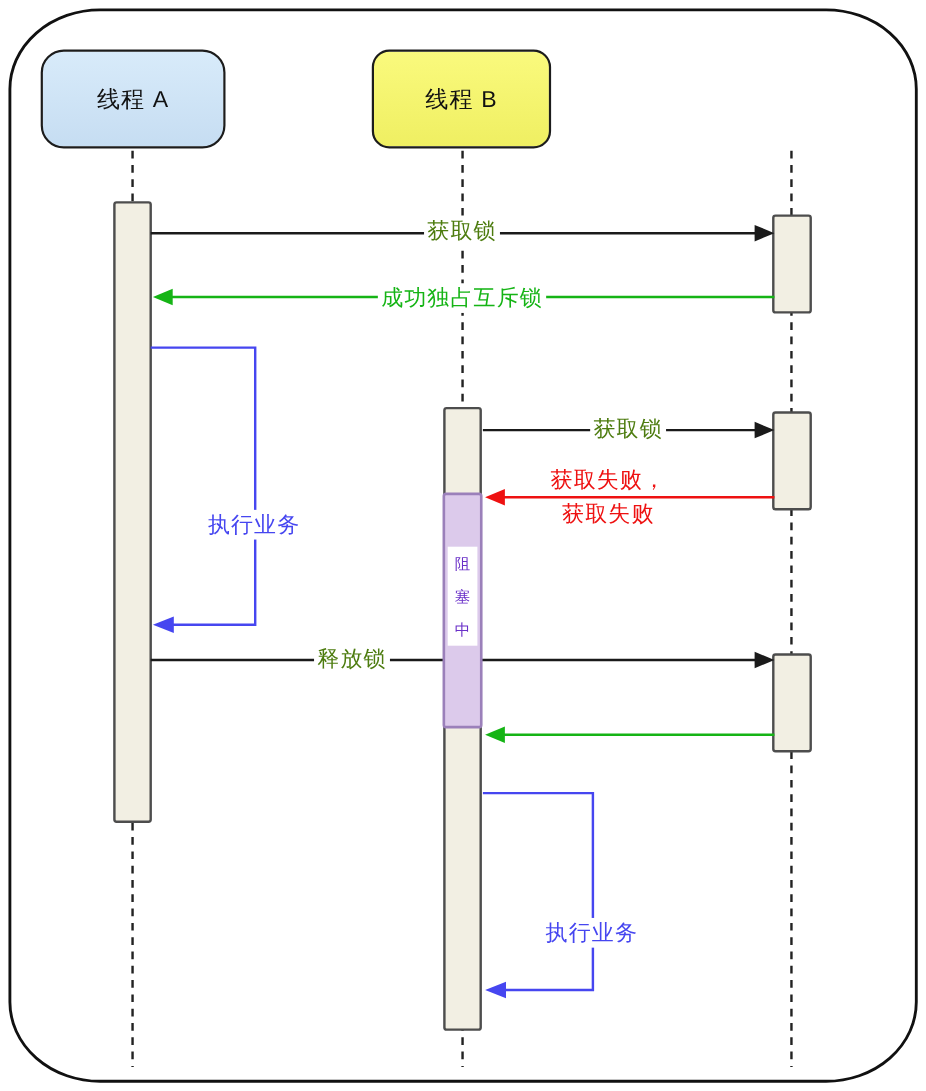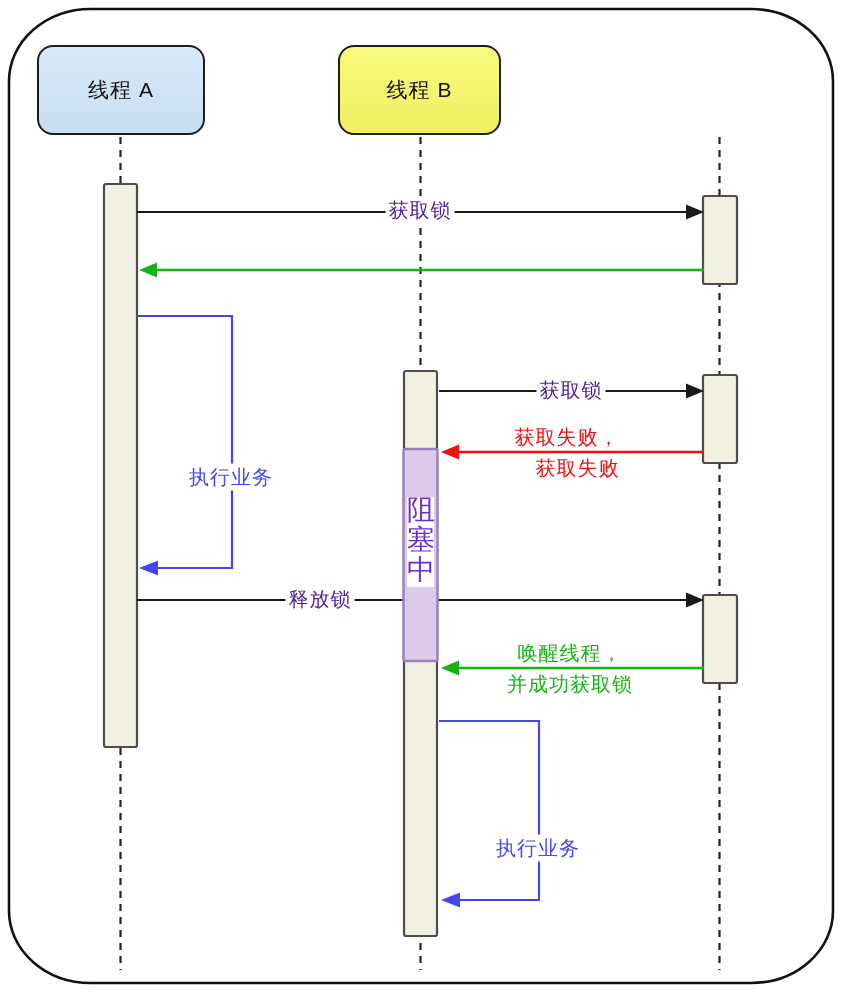--- a/index.html
+++ b/index.html
@@ -14,49 +14,48 @@
   .actor{
     position:absolute;
     width:168px;height:90px;
     border:2.5px solid #1c1c1c;
     border-radius:16px;
     display:flex;align-items:center;justify-content:center;
     font-size:21px;color:#111;
     box-sizing:border-box;
     letter-spacing:1px;
   }
-  .actor-a{left:37px;top:45px;background:linear-gradient(180deg,#d8ebfa 0%,#c6ddf2 100%);}
+  .actor-a{left:37px;top:45px;background:linear-gradient(180deg,#d8ebfa 0%,#c6ddf2 100%);border-radius:21px;}
   .actor-b{left:338px;top:45px;width:163px;background:linear-gradient(180deg,#fafa7d 0%,#efef62 100%);}
   .actor-k{left:638px;top:45px;width:162px;background:linear-gradient(180deg,#ffca43 0%,#f5a406 100%);border-color:#c9891a;}
   .msg{
     position:absolute;
     transform:translate(-50%,-50%);
     font-size:20px;
     white-space:nowrap;
     background:#ffffff;
     padding:0 3px;
-    color:#4c1d95;
+    color:#4d7c0f;
     letter-spacing:1px;
   }
   .msg.green{color:#15b415;}
   .msg.red{color:#ee1111;}
   .msg.blue{color:#4646f0;margin-top:31px;}
   .msg.nobg{background:transparent;padding:0;}
   .two-line{text-align:center;line-height:31px;}
   .blocking{
     position:absolute;
     left:407px;top:497px;
     width:27px;
     background:#ffffff;
     color:#6a30c8;
-    font-size:28px;line-height:30px;
+    font-size:14px;line-height:30px;
     text-align:center;
     word-break:break-all;
     transform:none;
-    font-family:Liberation Mono, monospace;
   }
 </style>
 </head>
 <body>
 
 <div id="stage">
 
   <svg id="wires" width="842" height="992" viewBox="0 0 842 992">
 
     <rect x="9" y="9" width="824" height="974" rx="82" ry="72" fill="none" stroke="#111111" stroke-width="2.6"></rect>
@@ -116,34 +115,31 @@
 
   <div class="actor actor-a">
     <span>线程 A</span>
   </div>
   <div class="actor actor-b">
     <span>线程 B</span>
   </div>
 
   <div class="msg" style="left:420px;top:210px;">获取锁</div>
 
+  <div class="msg green" style="left:420px;top:271px;">成功独占互斥锁</div>
 
   <div class="msg blue" style="left:231px;top:446px;">执行业务</div>
 
   <div class="msg" style="left:571px;top:390px;">获取锁</div>
 
-  <div class="msg red two-line nobg" style="left:567px;top:453px;text-align:right;">
+  <div class="msg red two-line nobg" style="left:553px;top:453px;">
     <div>获取失败，</div>
     <div>获取失败</div>
   </div>
 
   <div class="blocking">阻塞中</div>
 
   <div class="msg" style="left:320px;top:599px;">释放锁</div>
 
-  <div class="msg green two-line nobg" style="left:570px;top:669px;">
-    <div>唤醒线程，</div>
-    <div>并成功获取锁</div>
-  </div>
 
   <div class="msg blue" style="left:538px;top:817px;">执行业务</div>
 
 </div>
 
 </body></html>

